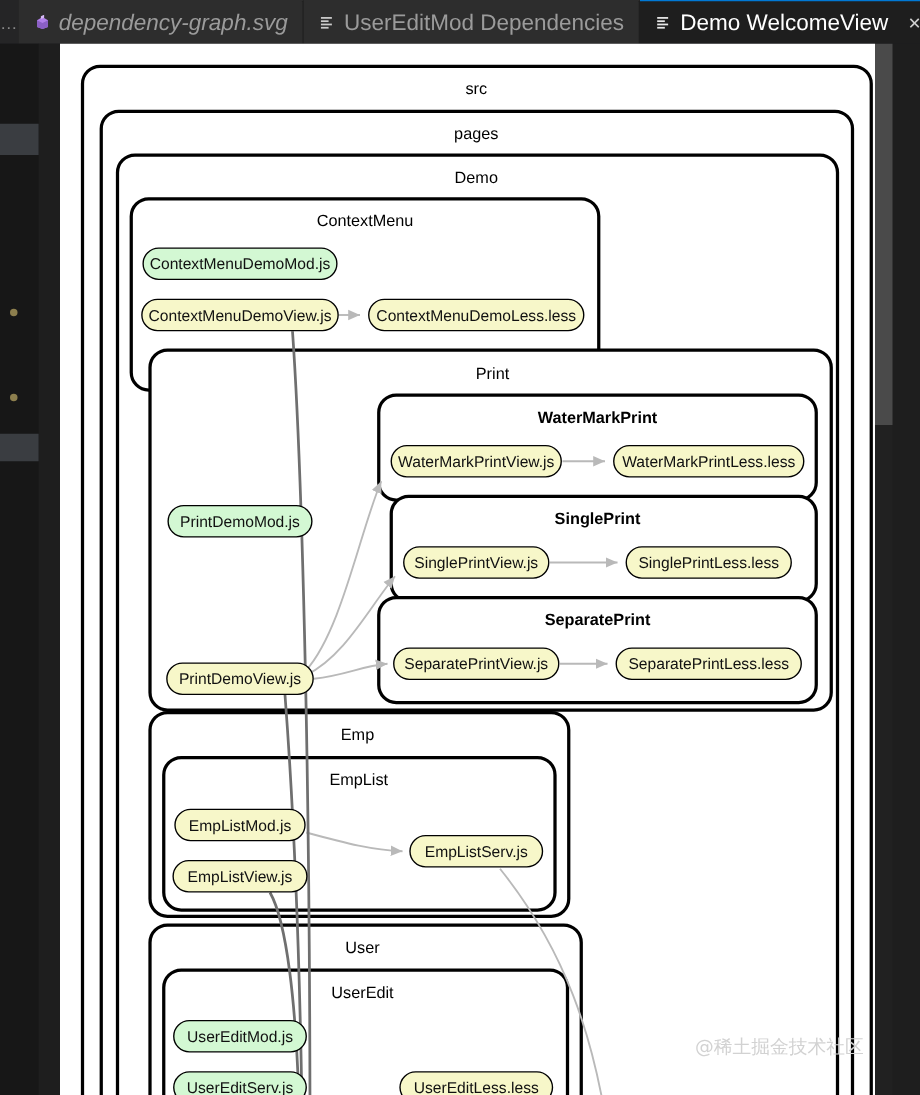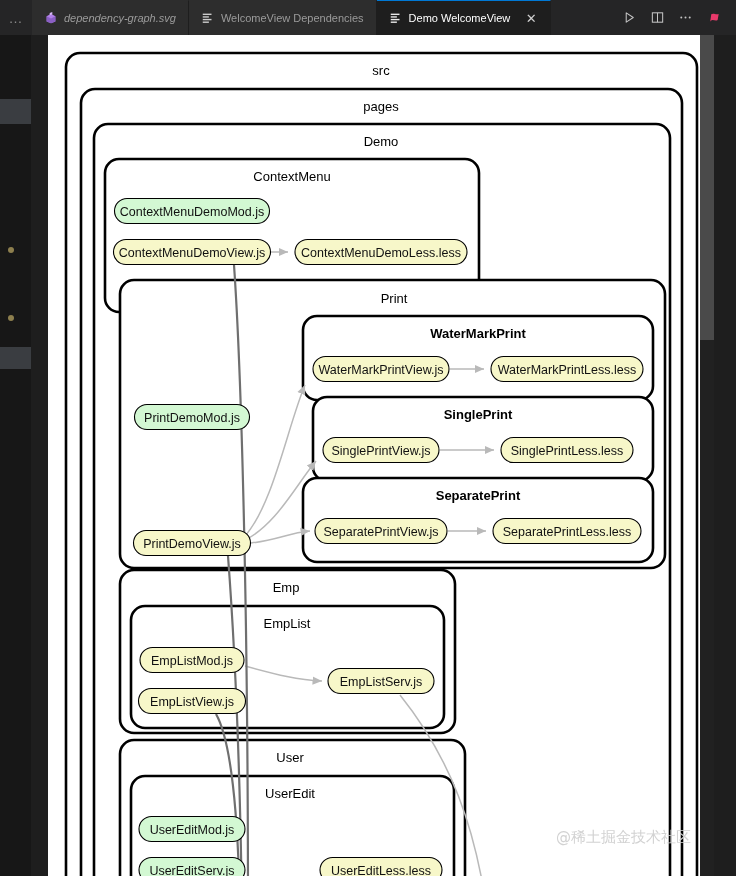--- a/index.html
+++ b/index.html
@@ -34,21 +34,21 @@
     border-top: 1px solid transparent;
     position: relative;
     white-space: nowrap;
   }
   .tab.italic .tab-label { font-style: italic; }
   .tab.active {
     background: #1e1e1e;
     color: #ffffff;
     border-top: 1px solid #0078d4;
   }
-  .tab-label { font-size: 11px; }
+  .tab-label { font-size: 18px; }
   .tab-close {
     margin-left: 8px; color: #cfcfcf; font-size: 13px; line-height: 1;
     width: 14px; text-align: center;
   }
 
   .ico { display: inline-block; width: 14px; height: 14px; flex: none; }
   .ico svg { display: block; }
 
   #tab-actions {
     margin-left: auto; display: flex; align-items: center;
@@ -146,21 +146,21 @@
 
     <div class="tab">
       <span class="ico">
         <svg viewBox="0 0 16 16" width="14" height="14">
           <rect x="2" y="3" width="10" height="1.6" fill="#cccccc"></rect>
           <rect x="2" y="6" width="7" height="1.6" fill="#cccccc"></rect>
           <rect x="2" y="9" width="10" height="1.6" fill="#cccccc"></rect>
           <rect x="2" y="12" width="7" height="1.6" fill="#cccccc"></rect>
         </svg>
       </span>
-      <span class="tab-label">WelcomeView Dependencies</span>
+      <span class="tab-label">UserEditMod Dependencies</span>
     </div>
 
     <div class="tab active">
       <span class="ico">
         <svg viewBox="0 0 16 16" width="14" height="14">
           <rect x="2" y="3" width="10" height="1.6" fill="#e8e8e8"></rect>
           <rect x="2" y="6" width="7" height="1.6" fill="#e8e8e8"></rect>
           <rect x="2" y="9" width="10" height="1.6" fill="#e8e8e8"></rect>
           <rect x="2" y="12" width="7" height="1.6" fill="#e8e8e8"></rect>
         </svg>

